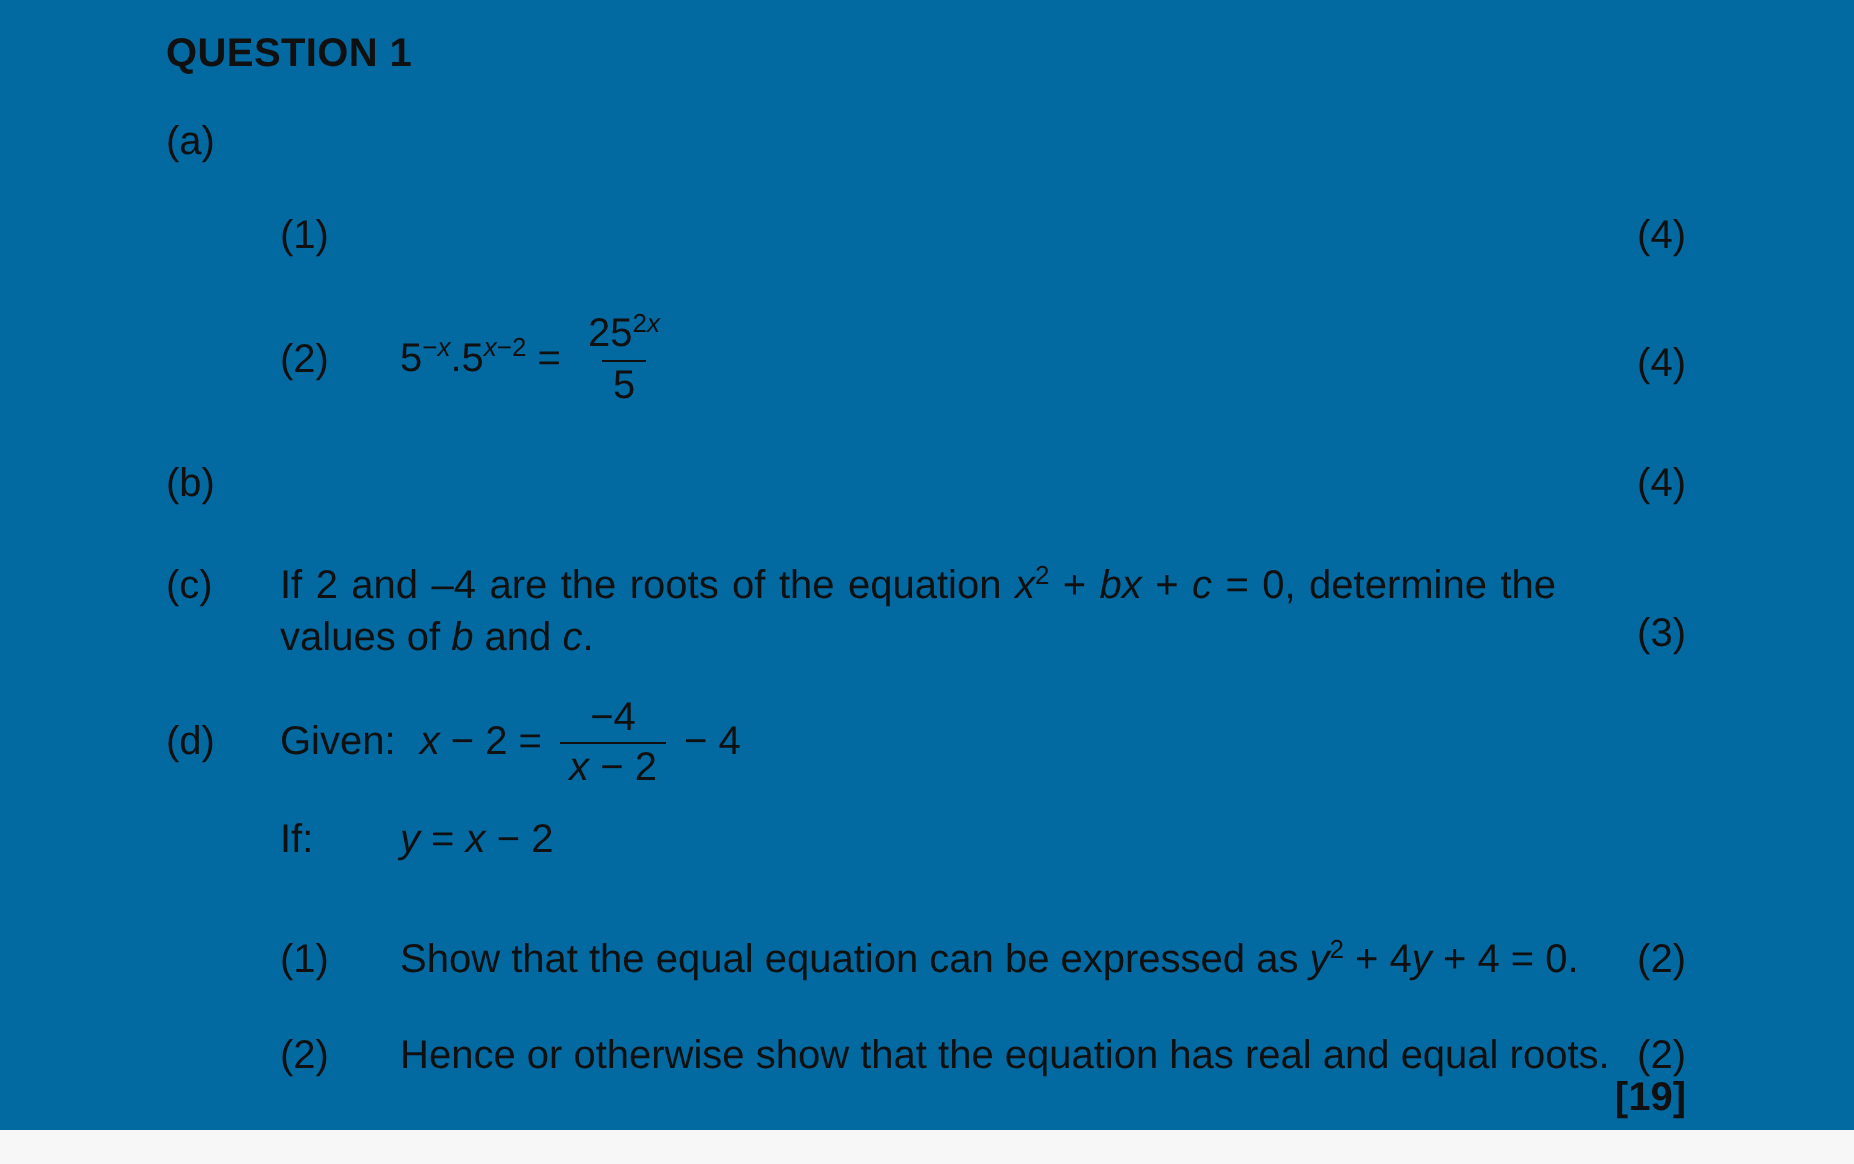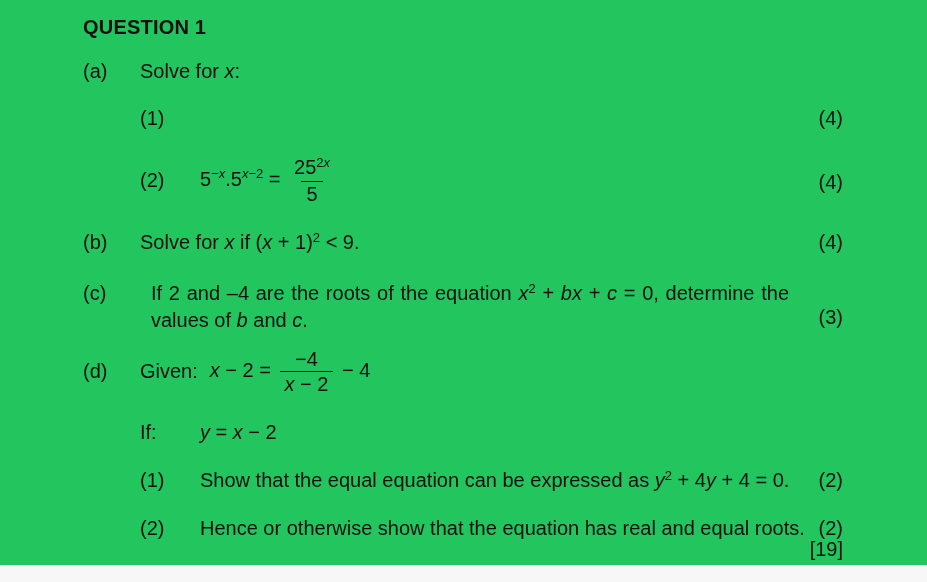--- a/index.html
+++ b/index.html
@@ -8,75 +8,73 @@
     overflow:hidden; font-family:"Liberation Sans", sans-serif;
     font-size:20px; line-height:24px; color:#101010;
   }
   .title { position:absolute; left:83px; top:15px; font-weight:bold; letter-spacing:0.2px; }
   .row  { position:absolute; display:flex; align-items:flex-start; }
   .row.main { left:83px; }
   .row.sub  { left:140px; }
   .row.vcenter { align-items:center; }
   .plabel { flex:none; width:57px; }
   .slabel { flex:none; width:60px; }
-  .justify { width:638px; text-align:justify;margin-left:11px; }
+  .justify { width:638px; text-align:justify; }
   .mark { position:absolute; left:775px; width:68px; text-align:right; }
-  .mark.total { font-weight:normal; }
+  .mark.total { font-weight:bold; }
   .eq { white-space:pre-wrap; }
   .tk-v  { font-style:italic; }
   .tk-s, .tk-sv { font-size:13px; position:relative; top:-7px; }
   .tk-sv { font-style:italic; }
   .frac { display:inline-flex; flex-direction:column; align-items:center;
           vertical-align:middle; margin:0 3px; text-align:center; }
   .frac .num, .frac .den { line-height:23px; padding:1px 5px 0 5px; white-space:pre; }
   .frac .den { border-top:1.8px solid #101010; }
   .band { position:absolute; left:0; right:0; bottom:0; height:17px; }
 </style>
 </head>
 <body>
 
-<div class="page" style="background: #22c55e; color: rgb(16, 16, 16);">
+<div class="page" style="background: #0369a1; color: rgb(16, 16, 16);">
 
   <div class="title">QUESTION 1</div>
 
   <div class="row main" style="top:59px">
     <span class="plabel">(a)</span>
-    <span class="eq"><span class="tk-n">Solve for </span><span class="tk-v">x</span><span class="tk-n">:</span></span>
   </div>
 
   <div class="row sub" style="top:106px">
     <span class="slabel">(1)</span>
   </div>
   <div class="mark" style="top:106px">(4)</div>
 
   <div class="row sub vcenter" style="top:152px;height:56px">
     <span class="slabel">(2)</span>
     <span class="eq"><span class="tk-n">5</span><span class="tk-s">−</span><span class="tk-sv">x</span><span class="tk-n">.5</span><span class="tk-sv">x</span><span class="tk-s">−2</span><span class="tk-n"> = </span><span class="frac"><span class="num"><span class="tk-n">25</span><span class="tk-s">2</span><span class="tk-sv">x</span></span><span class="den"><span class="tk-n">5</span></span></span></span>
   </div>
   <div class="mark" style="top:170px">(4)</div>
 
   <div class="row main" style="top:230px">
     <span class="plabel">(b)</span>
-    <span class="eq"><span class="tk-n">Solve for </span><span class="tk-v">x</span><span class="tk-n"> if (</span><span class="tk-v">x</span><span class="tk-n"> + 1)</span><span class="tk-s">2</span><span class="tk-n"> &lt; 9.</span></span>
   </div>
   <div class="mark" style="top:230px">(4)</div>
 
   <div class="row main" style="top:281px">
     <span class="plabel">(c)</span>
     <span class="eq justify"><span class="tk-n">If 2 and –4 are the roots of the equation </span><span class="tk-v">x</span><span class="tk-s">2</span><span class="tk-n"> + </span><span class="tk-v">bx</span><span class="tk-n"> + </span><span class="tk-v">c</span><span class="tk-n"> = 0, determine the values of </span><span class="tk-v">b</span><span class="tk-n"> and </span><span class="tk-v">c</span><span class="tk-n">.</span></span>
   </div>
   <div class="mark" style="top:305px">(3)</div>
 
   <div class="row main vcenter" style="top:345px;height:52px">
     <span class="plabel">(d)</span>
     <span style="margin-right:12px">Given:</span>
     <span class="eq"><span class="tk-v">x</span><span class="tk-n"> − 2 = </span><span class="frac"><span class="num"><span class="tk-n">−4</span></span><span class="den"><span class="tk-v">x</span><span class="tk-n"> − 2</span></span></span><span class="tk-n"> − 4</span></span>
   </div>
 
-  <div class="row sub" style="top:420px">
+  <div class="row sub" style="top:408px">
     <span class="slabel">If:</span>
     <span class="eq"><span class="tk-v">y</span><span class="tk-n"> = </span><span class="tk-v">x</span><span class="tk-n"> − 2</span></span>
   </div>
 
   <div class="row sub" style="top:468px">
     <span class="slabel">(1)</span>
     <span class="eq"><span class="tk-n">Show that the equal equation can be expressed as </span><span class="tk-v">y</span><span class="tk-s">2</span><span class="tk-n"> + 4</span><span class="tk-v">y</span><span class="tk-n"> + 4 = 0.</span></span>
   </div>
   <div class="mark" style="top:468px">(2)</div>
 

